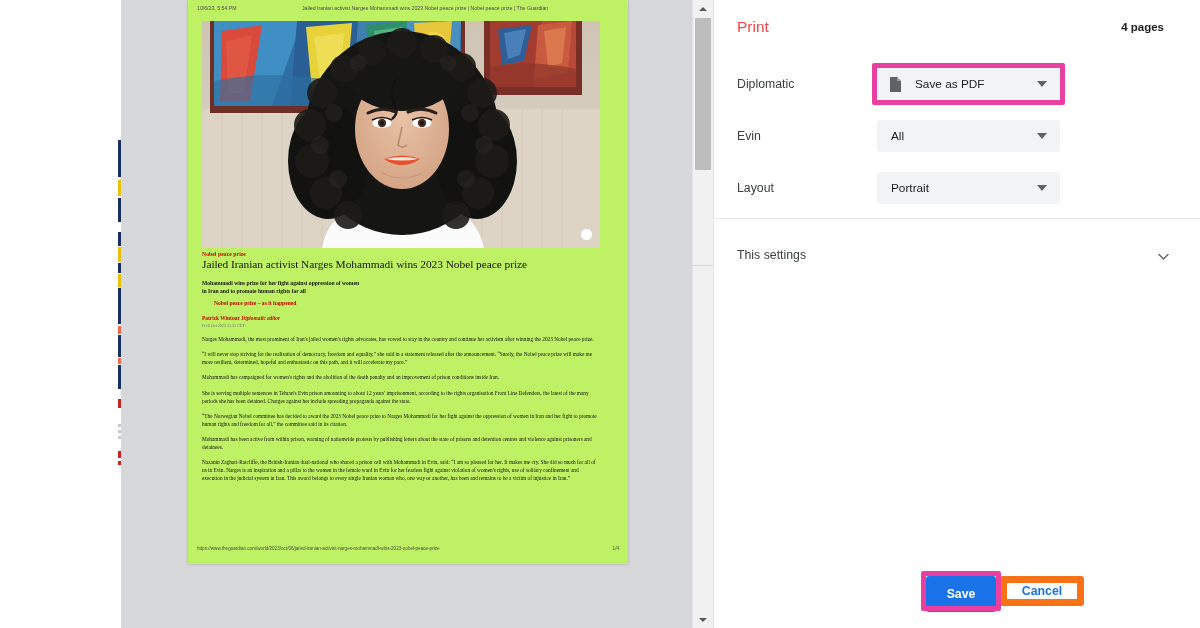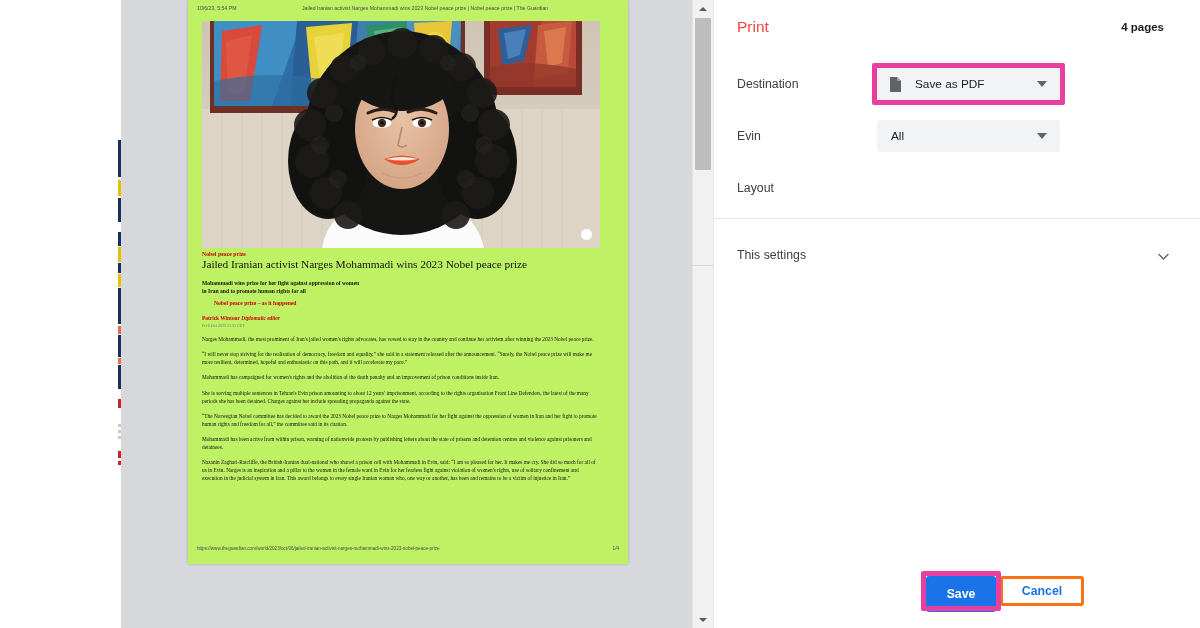--- a/index.html
+++ b/index.html
@@ -255,21 +255,21 @@
     font-size: 12.3px; font-weight: bold;
     font-family: "Liberation Sans", sans-serif;
     display: flex; align-items: center; justify-content: center;
     cursor: pointer;
   }
   .btn-cancel {
     position: absolute; left: 286px; top: 14px;
     width: 84px; height: 30px;
     background: #ffffff;
     color: #1a73e8;
-    border: 3px solid #f97316; border-radius: 3px;
+    border: 7px solid #f97316; border-radius: 3px;
     font-size: 12.3px; font-weight: bold;
     font-family: "Liberation Sans", sans-serif;
     display: flex; align-items: center; justify-content: center;
     cursor: pointer;
   }
 </style>
 </head>
 <body>
 
 <div id="root">
@@ -475,21 +475,21 @@
   </div>
 
   <div class="print-panel">
 
     <div class="panel-head">
       <div class="panel-title">Print</div>
       <div class="panel-pages">4 pages</div>
     </div>
 
     <div class="setting-row" style="top:68px;">
-      <div class="setting-label">Destination</div>
+      <div class="setting-label">Diplomatic</div>
       <div class="select-box">
         <svg class="doc-icon" viewBox="0 0 12 15">
           <path d="M1 0 h7 l4 4 v11 h-11 z" fill="#5f6368"></path>
           <path d="M8 0 l4 4 h-4 z" fill="#9aa0a6"></path>
         </svg>
         <span class="select-value with-icon">Save as PDF</span>
         <span class="caret"></span>
       </div>
       <div class="highlight-pink" style="left:158px; top:-5px; width:193px; height:42px;"></div>
     </div>
@@ -497,20 +497,24 @@
     <div class="setting-row" style="top:120px;">
       <div class="setting-label">Evin</div>
       <div class="select-box">
         <span class="select-value">All</span>
         <span class="caret"></span>
       </div>
     </div>
 
     <div class="setting-row" style="top:172px;padding-left:44px;">
       <div class="setting-label">Layout</div>
+      <div class="select-box">
+        <span class="select-value">Portrait</span>
+        <span class="caret"></span>
+      </div>
     </div>
 
     <div class="panel-divider"></div>
 
     <div class="more-settings">
       <div class="more-settings-label">This settings</div>
       <span class="chev">
         <svg viewBox="0 0 13 13">
             <path d="M2 4.5 L6.5 9 L11 4.5" stroke="#5f6368" stroke-width="1.4" fill="none" stroke-linecap="round" stroke-linejoin="round"></path>
           </svg>

